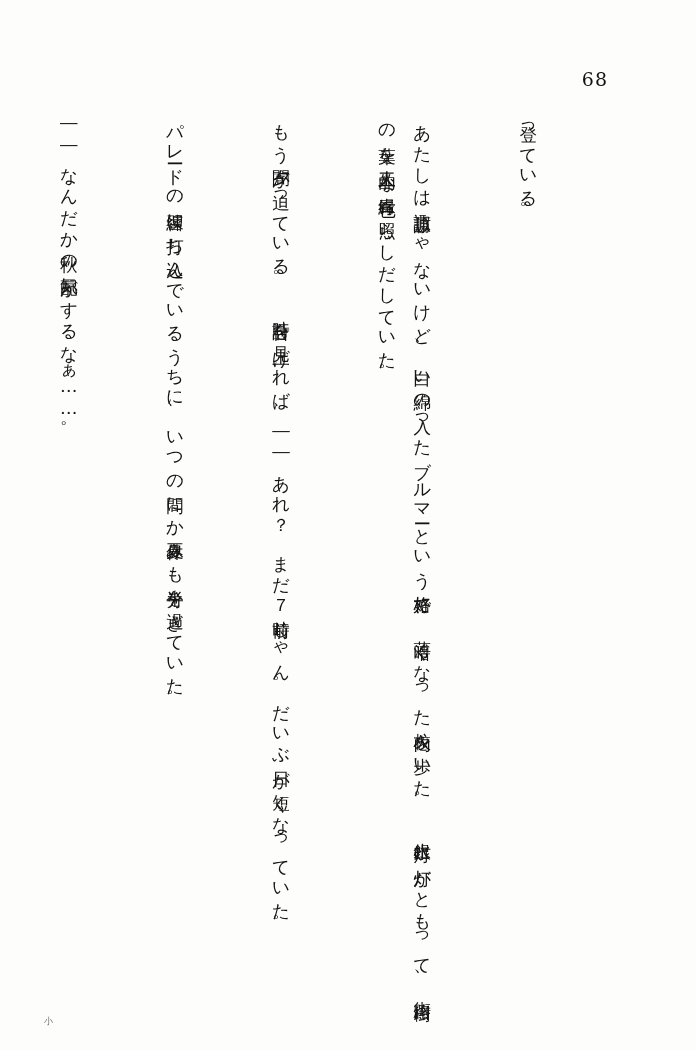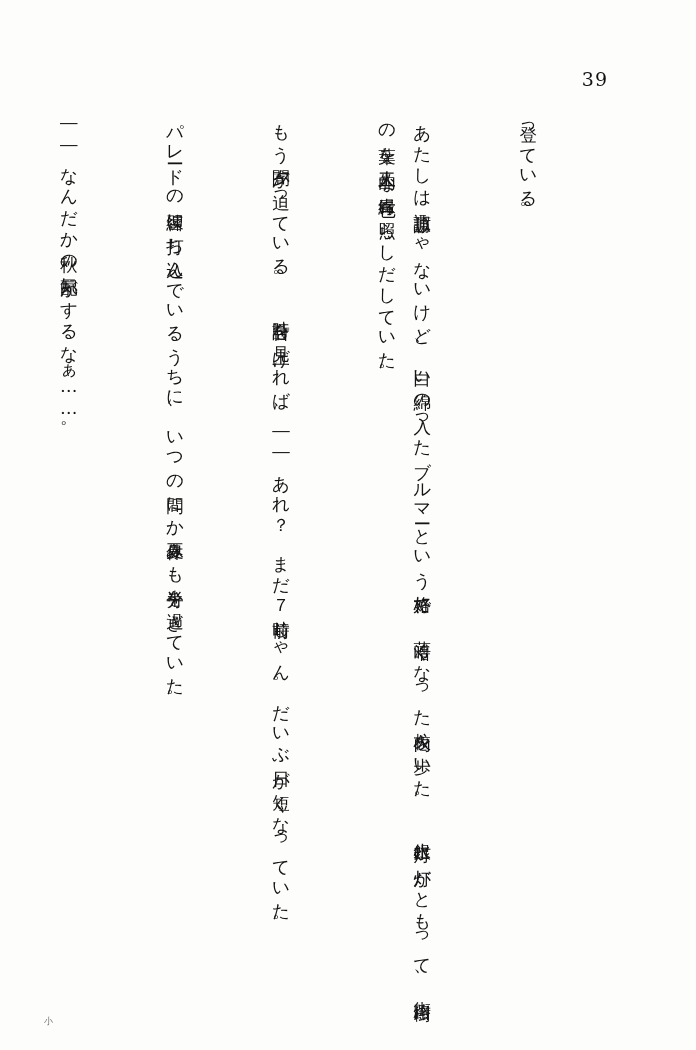--- a/index.html
+++ b/index.html
@@ -54,21 +54,21 @@
     font-size: 9px;
     color: #6a6a6a;
     font-family: "DejaVu Serif", "Liberation Serif", serif;
   }
 </style>
 </head>
 <body>
 
 <div class="page">
 
-  <div class="page-number">39</div>
+  <div class="page-number">68</div>
 
   <div class="vtext">
     <p>登っている。</p>
     <p>あたしは諏訪原じゃないけど、白い綿の入ったブルマーという格好で、薄暗くなった校内を歩いた。　水銀灯に灯がともって、街路樹の葉を人工的な青緑色に照らしだしていた。</p>
     <p>もう夕闇が迫っている。　時計台を見上げれば、――あれ？　まだ７時前じゃん。だいぶ日が短くなっていた。</p>
     <p>パレードの練習に打ち込んでいるうちに、いつの間にか夏休みも半分を過ぎていた。</p>
     <p>――なんだか秋の気配がするなぁ……。</p>
     
     
     

